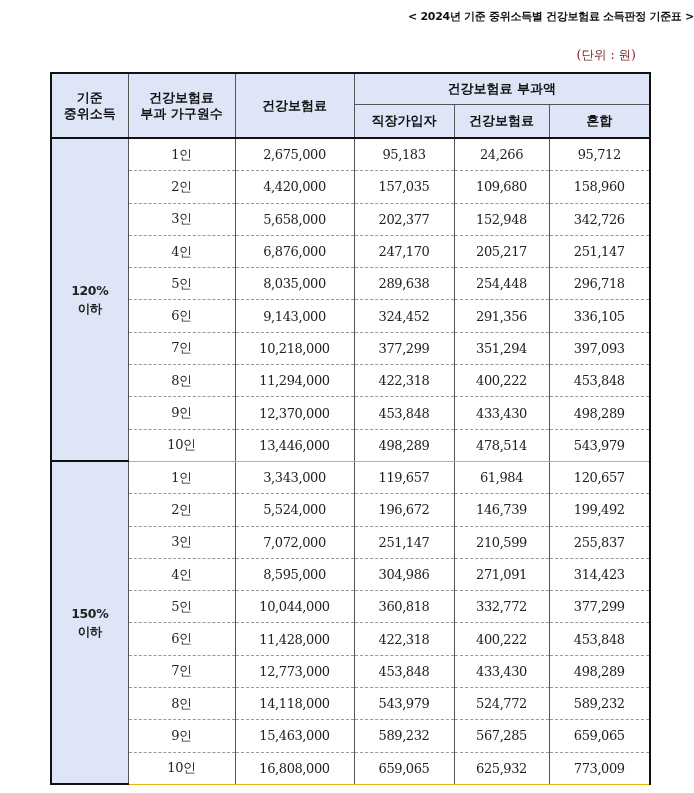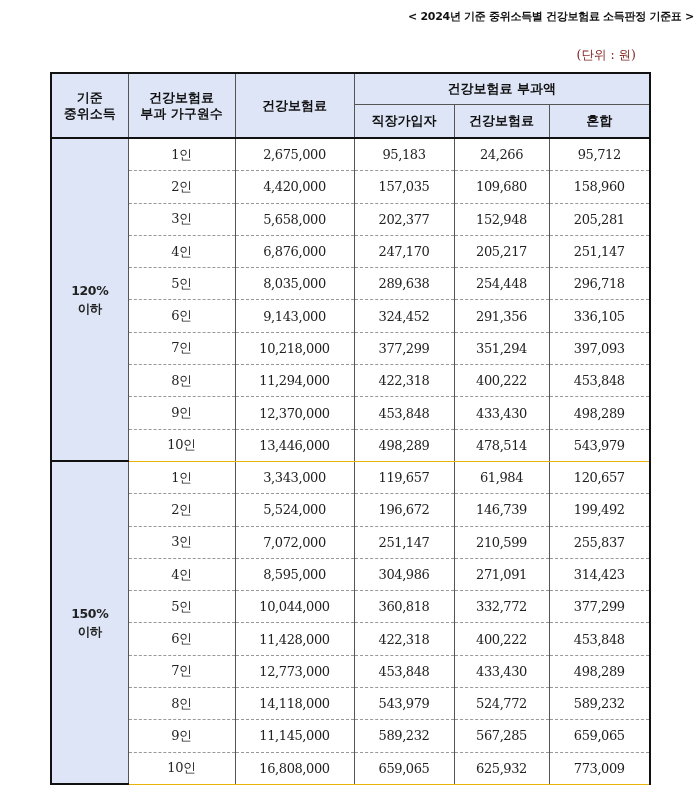--- a/index.html
+++ b/index.html
@@ -94,21 +94,21 @@
         <td>4,420,000</td>
         <td>157,035</td>
         <td>109,680</td>
         <td class="c6">158,960</td>
       </tr>
       <tr>
         <td>3인</td>
         <td>5,658,000</td>
         <td>202,377</td>
         <td>152,948</td>
-        <td class="c6">205,281</td>
+        <td class="c6">342,726</td>
       </tr>
       <tr>
         <td>4인</td>
         <td>6,876,000</td>
         <td>247,170</td>
         <td>205,217</td>
         <td class="c6">251,147</td>
       </tr>
       <tr>
         <td>5인</td>
@@ -207,21 +207,21 @@
       </tr>
       <tr>
         <td>8인</td>
         <td>14,118,000</td>
         <td>543,979</td>
         <td>524,772</td>
         <td class="c6">589,232</td>
       </tr>
       <tr>
         <td>9인</td>
-        <td>11,145,000</td>
+        <td>15,463,000</td>
         <td>589,232</td>
         <td>567,285</td>
         <td class="c6">659,065</td>
       </tr>
       <tr class="last">
         <td>10인</td>
         <td>16,808,000</td>
         <td>659,065</td>
         <td>625,932</td>
         <td class="c6">773,009</td>

